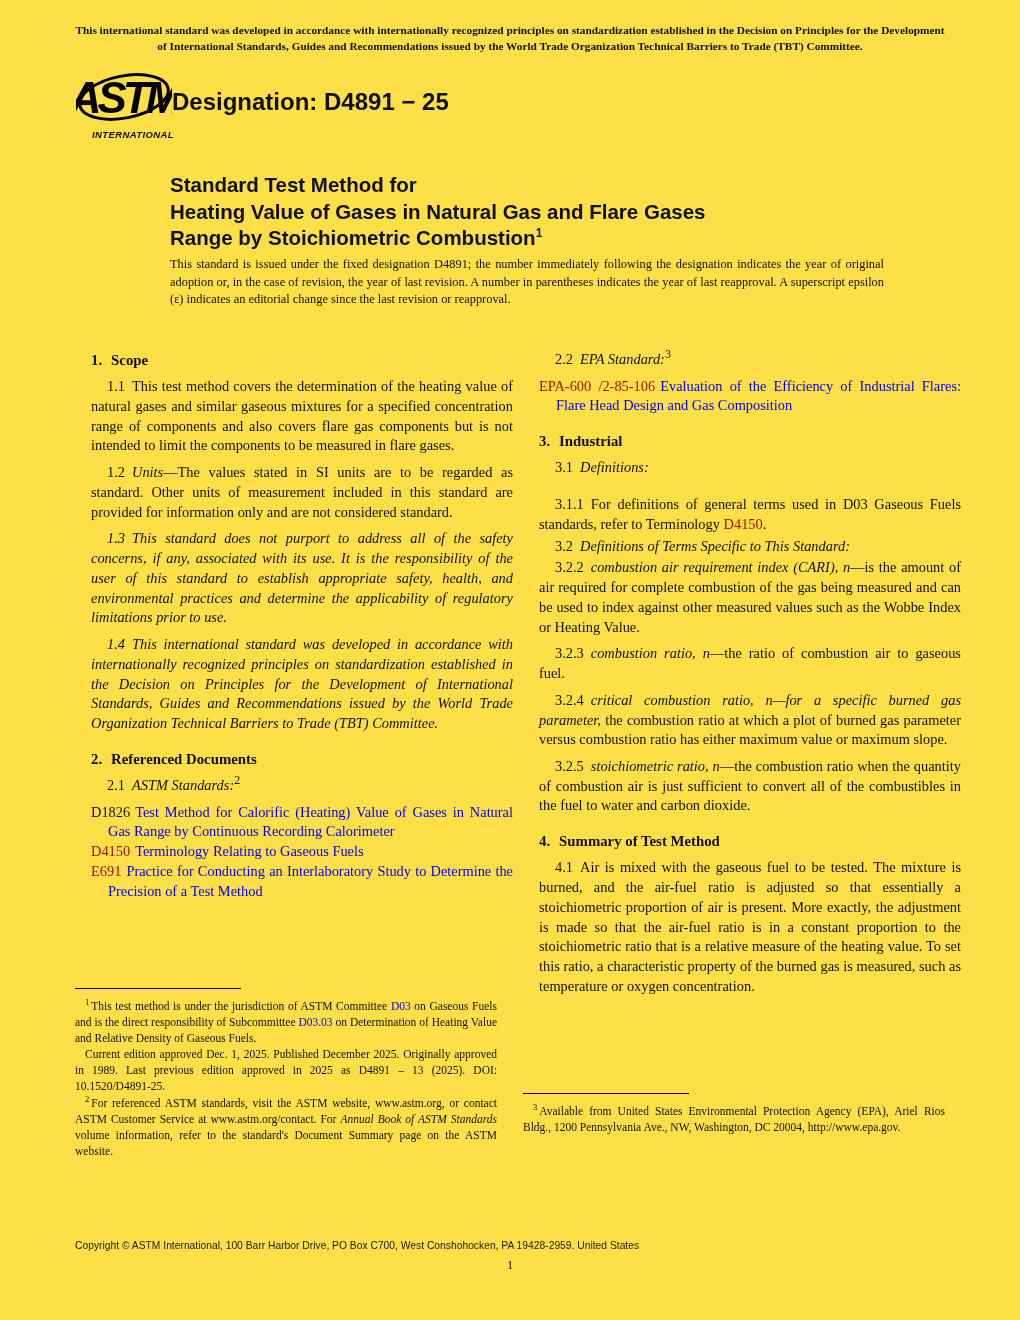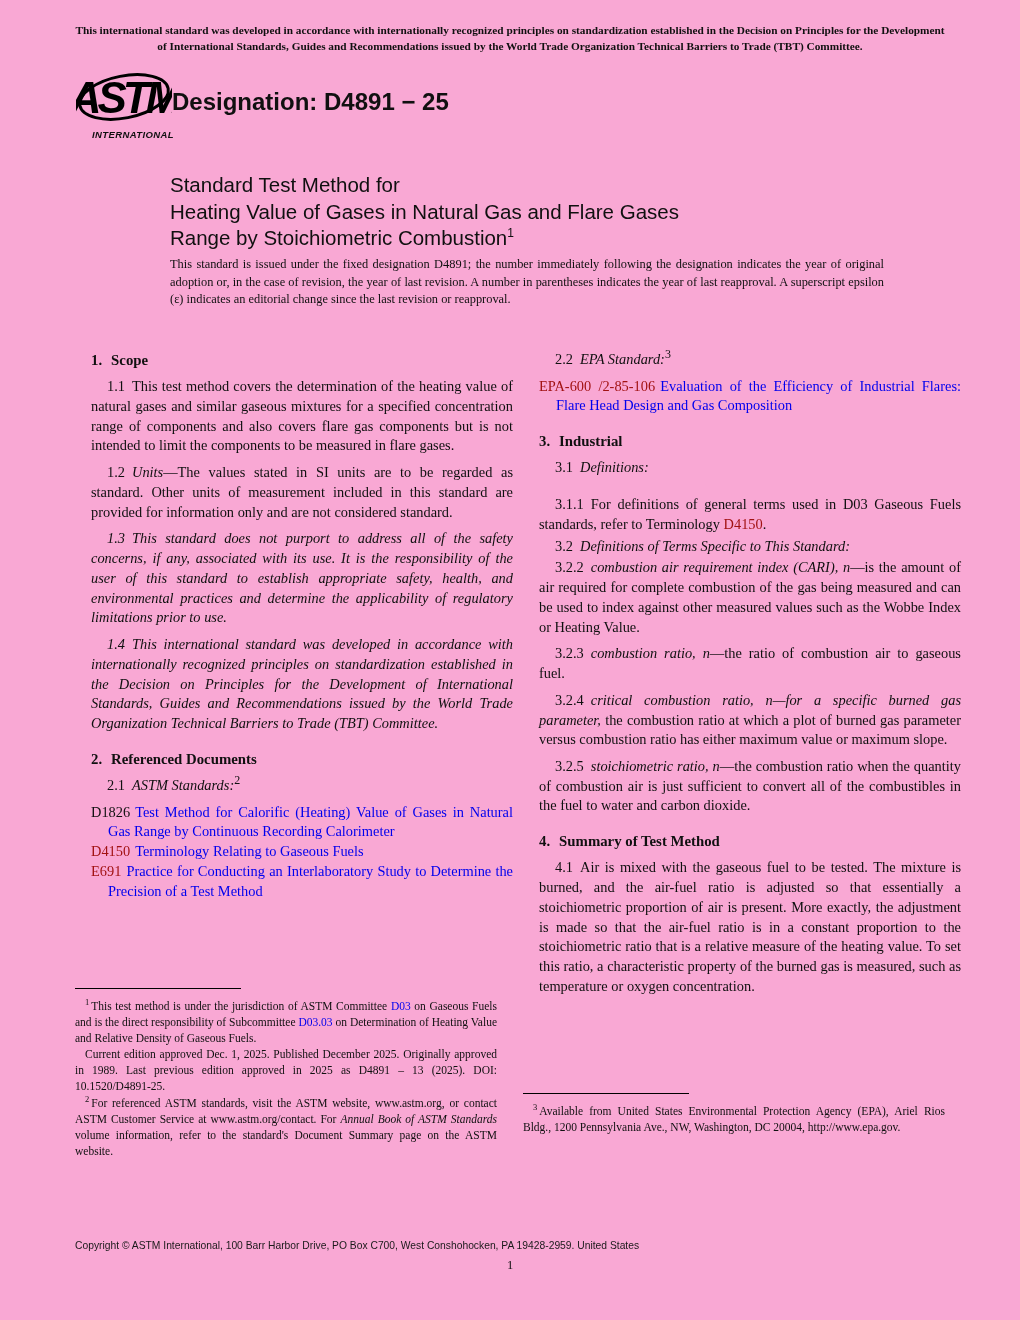--- a/index.html
+++ b/index.html
@@ -1,31 +1,31 @@
 <!DOCTYPE html>
 <html><head>
 <meta charset="utf-8">
 <style>
   html,body{margin:0;padding:0;background:#ffffff;}
-  .page{position:relative;width:1020px;height:1320px;background:#f9a8d4;
+  .page{position:relative;width:1020px;height:1320px;background:#fde047;
         font-family:"Liberation Serif",serif;color:#101010;overflow:hidden;}
 
   .top-notice{position:absolute;top:22px;left:70px;width:880px;text-align:center;
               font-size:11.3px;font-weight:bold;line-height:1.45;}
 
   .logo{position:absolute;top:68px;left:74px;width:100px;}
   .logo svg{display:block;margin:0 auto;}
   .logo-intl{font-family:"Liberation Sans",sans-serif;font-weight:bold;font-style:italic;
              font-size:9.5px;letter-spacing:.4px;text-align:right;margin-top:1px;}
 
   .designation{position:absolute;top:88px;left:172px;
                font-family:"Liberation Sans",sans-serif;font-weight:bold;font-size:24px;}
 
   .title{position:absolute;top:172px;left:170px;width:720px;
-         font-family:"Liberation Sans",sans-serif;font-weight:normal;font-size:20.5px;line-height:1.3;}
+         font-family:"Liberation Sans",sans-serif;font-weight:bold;font-size:20.5px;line-height:1.3;}
   .title sup{font-size:12px;}
 
   .issuance{position:absolute;top:256px;left:170px;width:714px;
             font-size:12.4px;line-height:1.43;text-align:justify;}
 
   .columns{position:absolute;top:350px;left:91px;width:870px;display:flex;gap:26px;}
   .col{width:422px;font-size:14.4px;line-height:1.37;text-align:justify;}
 
   .sec{font-size:14.8px;font-weight:bold;margin:15px 0 7px 0;text-align:left;}
   .sec.first{margin-top:0;}

